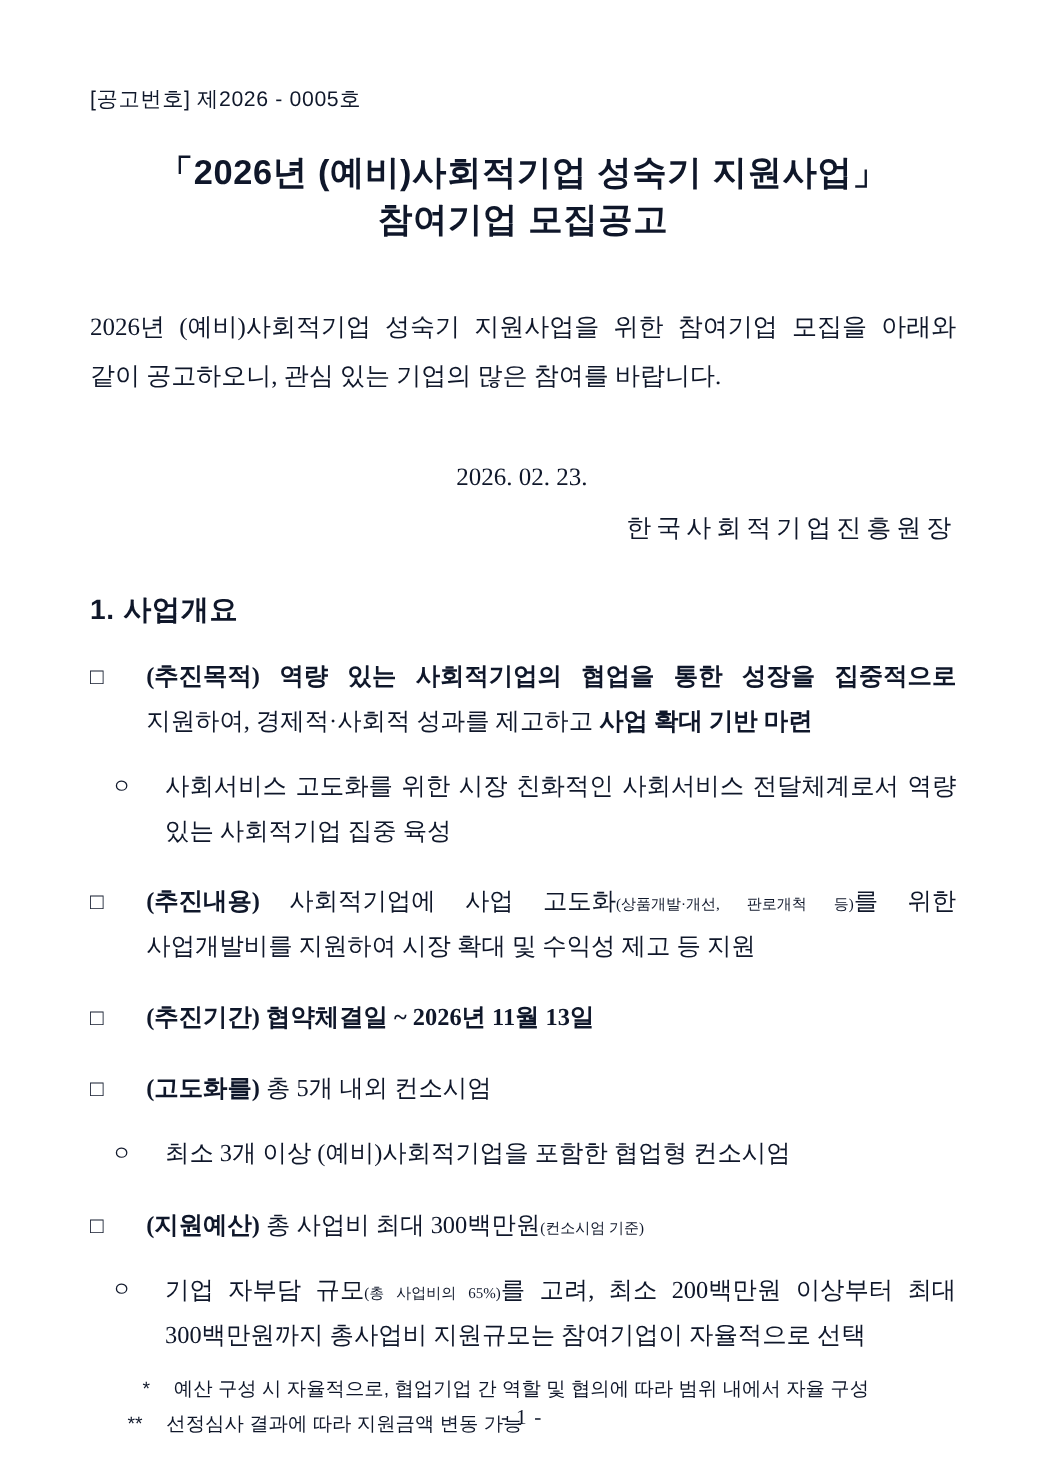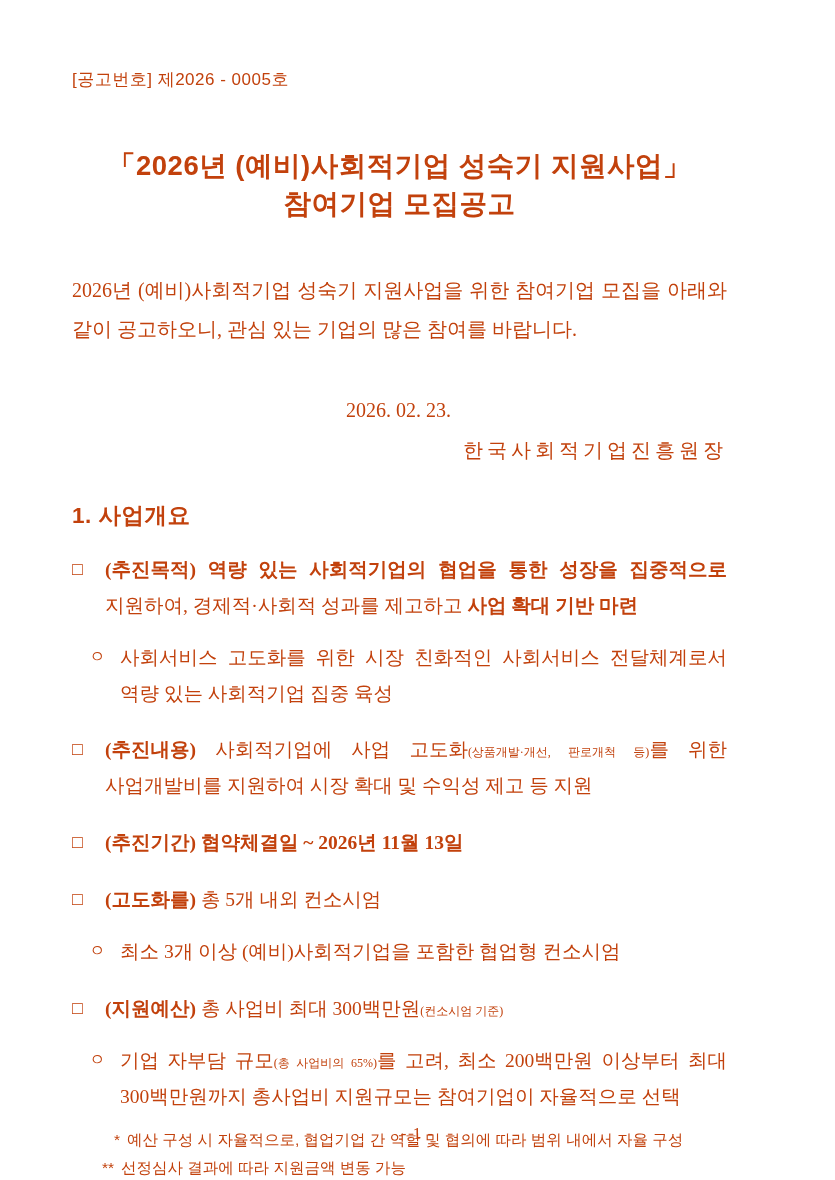--- a/index.html
+++ b/index.html
@@ -1,47 +1,47 @@
 <!DOCTYPE html>
 <html lang="ko"><head>
 <meta charset="utf-8">
 <style>
   html,body{margin:0;padding:0;background:#ffffff;}
   .page{
     width:835px;height:1180px;box-sizing:border-box;position:relative;
-    background:#ffffff;color:#c2410c;
-    padding:68px 108px 0 72px;
+    background:#ffffff;color:#0f172a;
+    padding:68px 70px 0 72px;
     font-family:"Liberation Serif","DejaVu Serif",serif;
     overflow:hidden;
   }
   .notice-no{
     font-family:"Liberation Sans","DejaVu Sans",sans-serif;
     font-size:17px;letter-spacing:.5px;
   }
   .title{
-    margin:56px 0 0 0;text-align:center;
+    margin:28px 0 0 0;text-align:center;
     font-family:"Liberation Sans","DejaVu Sans",sans-serif;
     font-weight:bold;font-size:27.5px;line-height:1.38;
     letter-spacing:.5px;
   }
   .title .tline{display:block;}
   .intro{
     margin:48px 0 0 0;font-size:20px;line-height:1.95;
     text-align:justify;word-break:keep-all;
   }
   .date-line{margin-top:50px;text-align:center;font-size:20px;padding-right:2px;}
   .issuer-line{margin-top:15px;text-align:right;font-size:20px;letter-spacing:4px;}
   .section-title{
     margin:36px 0 0 0;
     font-family:"Liberation Sans","DejaVu Sans",sans-serif;
     font-weight:bold;font-size:22.5px;letter-spacing:.5px;
   }
   .item{display:flex;align-items:flex-start;font-size:19.5px;line-height:1.84;text-align:justify;word-break:keep-all;}
   .item .bullet{flex:0 0 auto;}
-  .item .itext{flex:1 1 auto;}
+  .item .itext{flex:1 1 auto;margin-left:12px;}
   .lvl1{margin-top:21px;}
   .lvl1 .bullet{width:33px;font-size:18px;padding-top:1px;}
   .lvl2{margin-top:16px;padding-left:17px;}
   .lvl2 .bullet{width:31px;font-size:16.5px;padding-top:2px;}
   .fnote{
     font-family:"Liberation Sans","DejaVu Sans",sans-serif;
     font-size:15.5px;line-height:1.65;text-align:left;
   }
   .fnote.first{margin-top:13px;padding-left:30px;}
   .fnote.second{margin-top:2px;padding-left:24px;}

